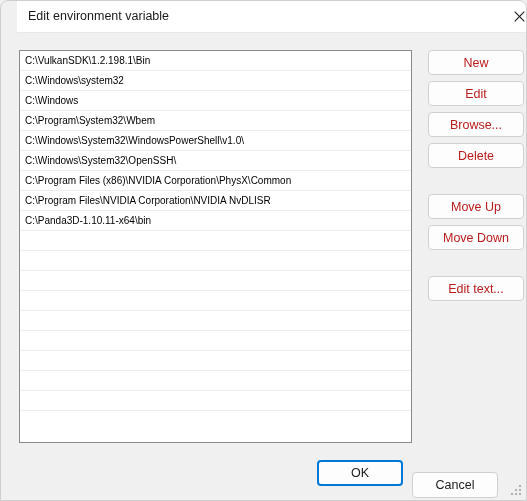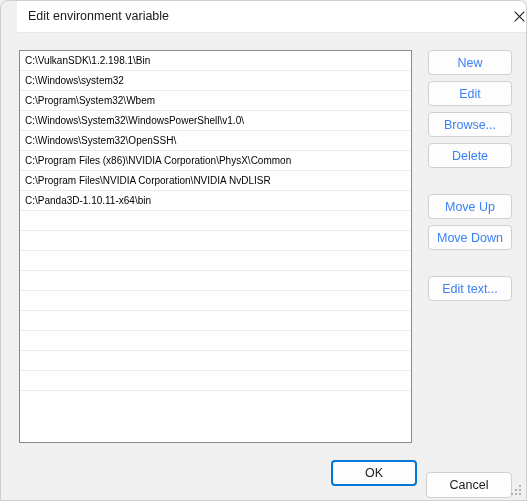--- a/index.html
+++ b/index.html
@@ -97,44 +97,44 @@
   }
 
   
   #side-buttons {
     position: absolute;
     left: 427px;
     top: 49px;
     width: 84px;
   }
   .side-btn {
-    width: 84px;
+    width: 96px;
     height: 25px;
     box-sizing: border-box;
     background: #fdfdfd;
     border: 1px solid #d0d0d0;
     border-radius: 4px;
     font-family: "Liberation Sans", sans-serif;
     font-size: 12.5px;
-    color: #3b82f6;
+    color: #b91c1c;
     display: flex;
     align-items: center;
     justify-content: center;
     margin-bottom: 6px;
     cursor: default;
     white-space: nowrap;
   }
   .side-btn.gap-after {
     margin-bottom: 26px;
   }
 
   
   #bottom-buttons {
     position: absolute;
-    left: 330px;
+    left: 316px;
     top: 459px;
     width: 181px;
     height: 26px;
   }
   .bottom-btn {
     position: absolute;
     top: 0;
     width: 86px;
     height: 26px;
     box-sizing: border-box;
@@ -185,20 +185,21 @@
       <svg width="11" height="11" viewBox="0 0 11 11" aria-hidden="true">
         <line x1="0.7" y1="0.7" x2="10.3" y2="10.3" stroke="#1b1b1b" stroke-width="1.1"></line>
         <line x1="10.3" y1="0.7" x2="0.7" y2="10.3" stroke="#1b1b1b" stroke-width="1.1"></line>
       </svg>
     </div>
   </div>
 
   <div id="listbox">
       <div class="list-row">C:\VulkanSDK\1.2.198.1\Bin</div>
       <div class="list-row">C:\Windows\system32</div>
+      <div class="list-row">C:\Windows</div>
       <div class="list-row">C:\Program\System32\Wbem</div>
       <div class="list-row">C:\Windows\System32\WindowsPowerShell\v1.0\</div>
       <div class="list-row">C:\Windows\System32\OpenSSH\</div>
       <div class="list-row">C:\Program Files (x86)\NVIDIA Corporation\PhysX\Common</div>
       <div class="list-row">C:\Program Files\NVIDIA Corporation\NVIDIA NvDLISR</div>
       <div class="list-row">C:\Panda3D-1.10.11-x64\bin</div>
       <div class="list-row empty">&nbsp;</div>
       <div class="list-row empty">&nbsp;</div>
       <div class="list-row empty">&nbsp;</div>
       <div class="list-row empty">&nbsp;</div>

